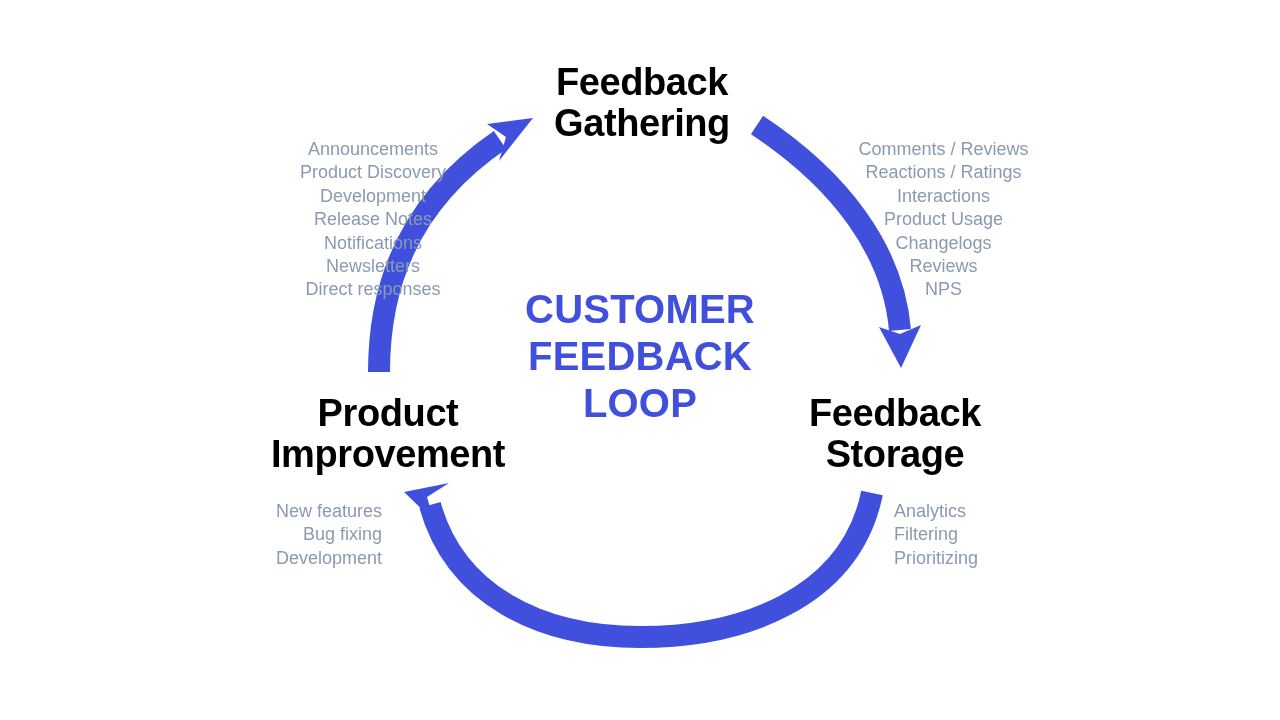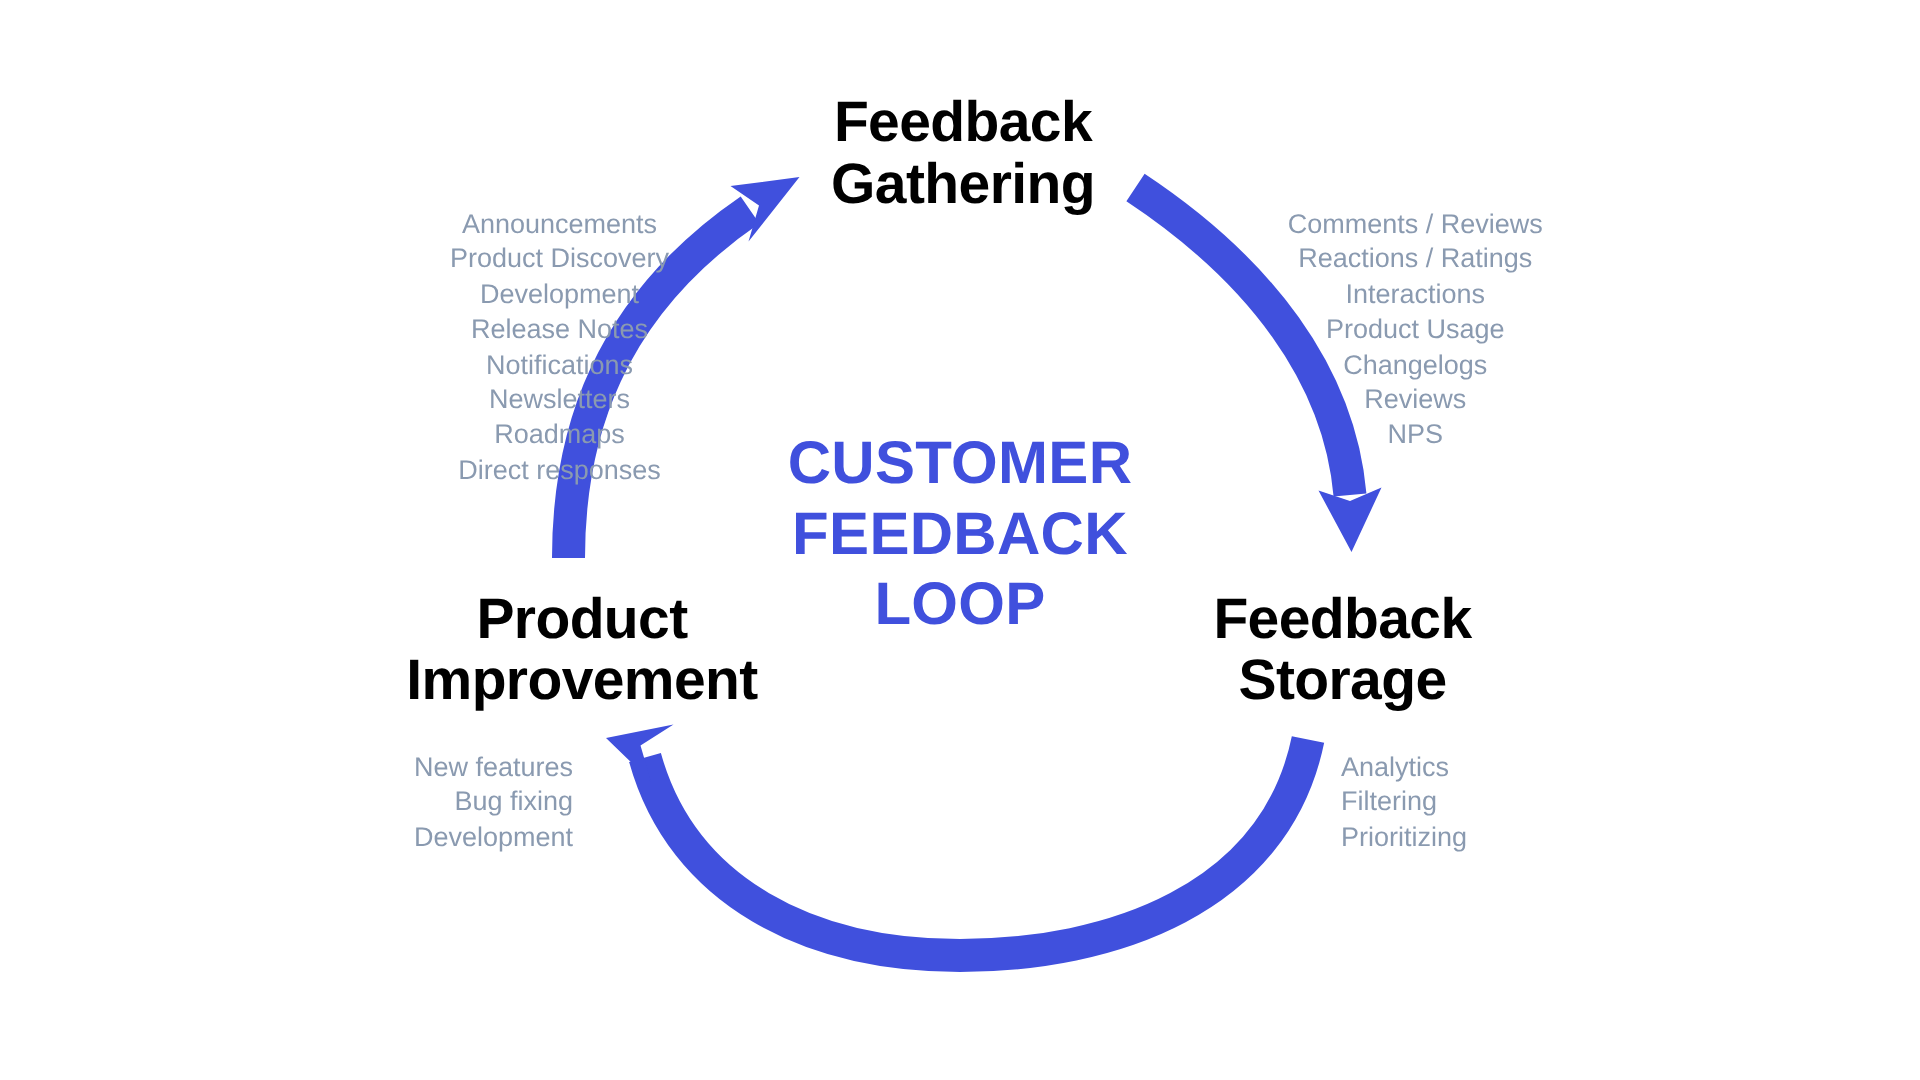--- a/index.html
+++ b/index.html
@@ -101,21 +101,20 @@
   <div class="node-title" style="left:208px; top:393px; width:360px;">Product
 Improvement</div>
 
   <div class="item-list align-center" style="left:193px; top:138px; width:360px;">
     <span class="item">Announcements</span>
     <span class="item">Product Discovery</span>
     <span class="item">Development</span>
     <span class="item">Release Notes</span>
     <span class="item">Notifications</span>
     <span class="item">Newsletters</span>
-    <span class="item">Roadmaps</span>
     <span class="item">Direct responses</span>
   </div>
 
   <div class="item-list align-center" style="left:756px; top:138px; width:375px;">
     <span class="item">Comments / Reviews</span>
     <span class="item">Reactions / Ratings</span>
     <span class="item">Interactions</span>
     <span class="item">Product Usage</span>
     <span class="item">Changelogs</span>
     <span class="item">Reviews</span>

